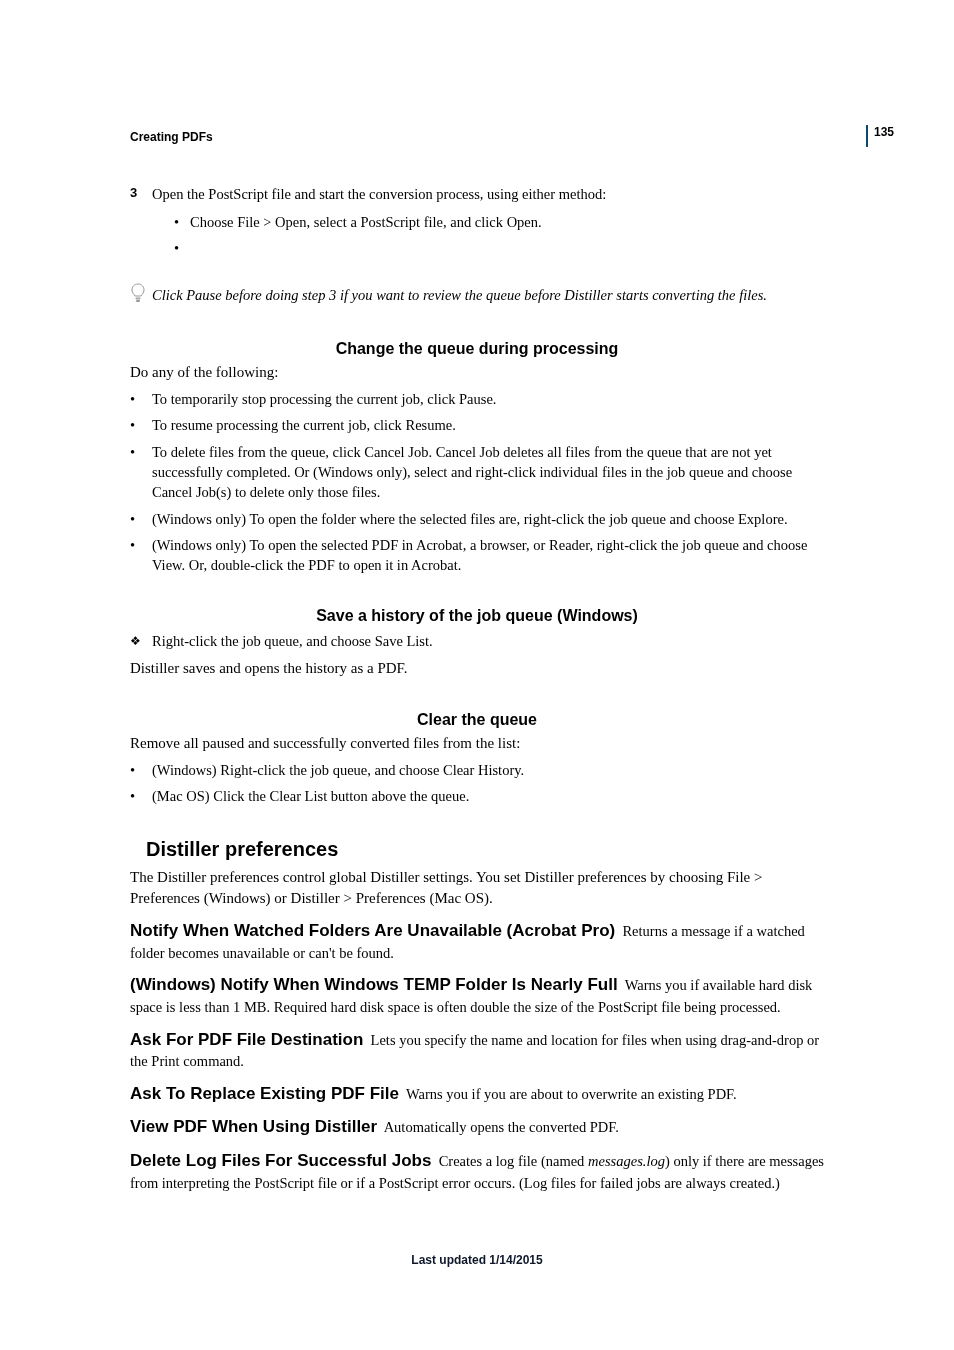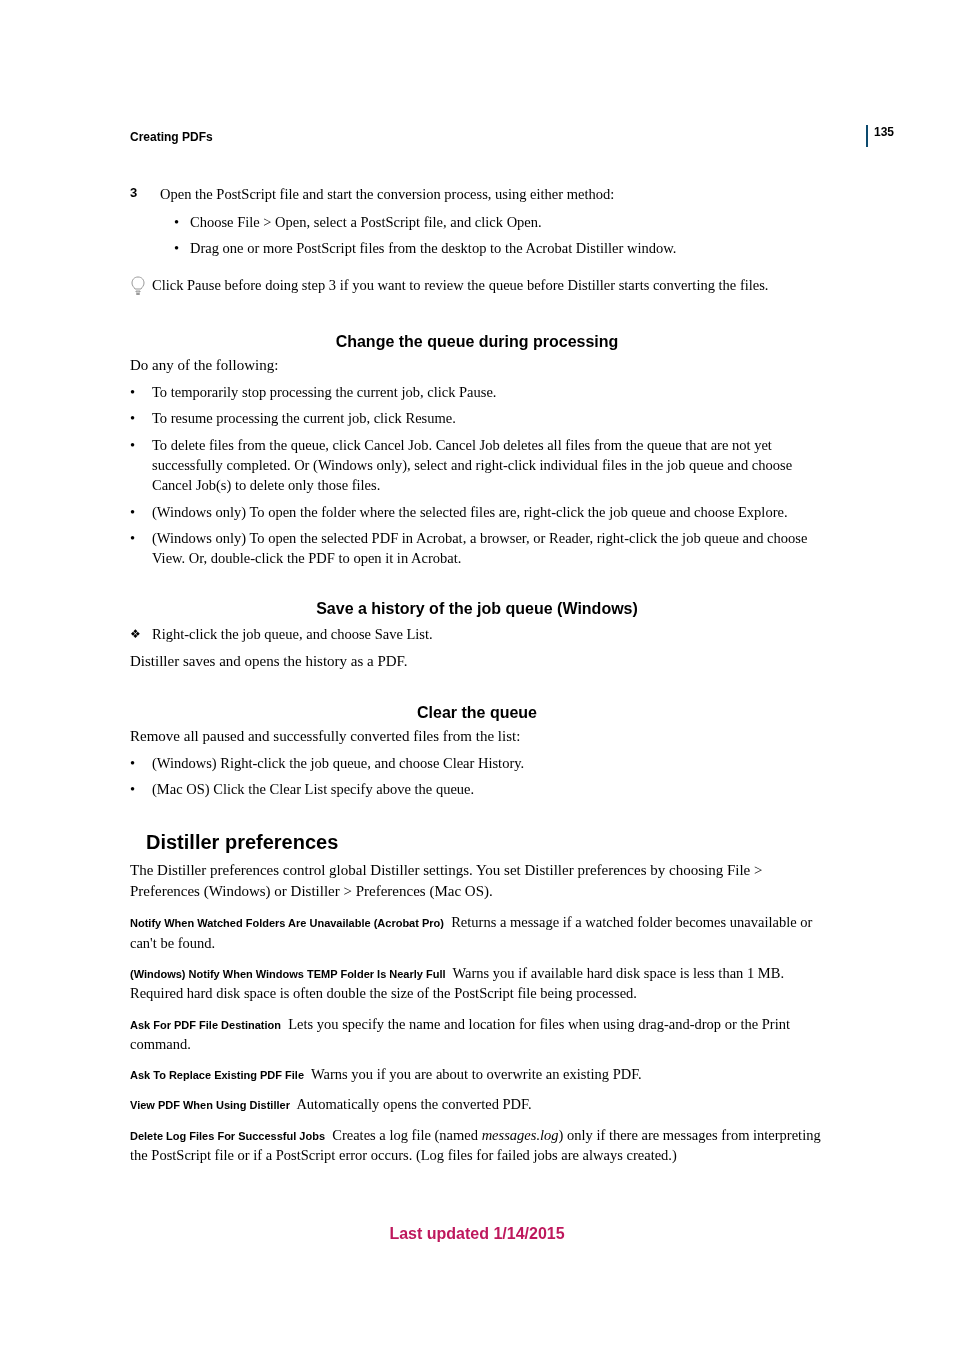--- a/index.html
+++ b/index.html
@@ -39,36 +39,36 @@
   }
   .step-num {
     font-family: "Myriad Pro", Arial, sans-serif;
     font-weight: bold;
     font-size: 13px;
     width: 22px;
     flex-shrink: 0;
   }
   .step-text {
     flex: 1;
-    margin-left: 8px;
   }
   .sub-bullet {
     display: flex;
     margin: 4px 0 4px 44px;
     font-size: 14.5px;
     line-height: 1.5;
   }
   .sub-bullet .dot {
     width: 16px;
     flex-shrink: 0;
   }
   .tip-row {
     display: flex;
-    align-items: flex-start;
-    margin-top: 15px;
+    align-items: center;
+    margin-top: 22px;
+    font-style: italic;
     font-size: 14.5px;
     line-height: 1.4;
   }
   .tip-icon {
     width: 22px;
     flex-shrink: 0;
     padding-top: 1px;
   }
   .tip-icon svg {
     width: 16px;
@@ -112,53 +112,52 @@
     padding-top: 2px;
   }
   .term-para {
     font-size: 14.5px;
     line-height: 1.4;
     margin: 10px 0 6px 0;
   }
   .term-bold {
     font-family: "Myriad Pro", Arial, sans-serif;
     font-weight: bold;
-    font-size: 11px;
+    font-size: 17px;
     text-align: right;
   }
   .italic {
     font-style: italic;
   }
   .footer {
     text-align: center;
     font-family: "Myriad Pro", Arial, sans-serif;
     font-weight: bold;
-    font-size: 16px;
-    color: #be185d;
+    font-size: 12px;
+    color: #0f172a;
     margin-top: 60px;
   }
 </style>
 </head>
 <body>
 
 <div class="page">
   <div class="page-number">135</div>
   <div class="section-title">Creating PDFs</div>
 
   <div class="numbered-step">
     <div class="step-num">3</div>
     <div class="step-text">Open the PostScript file and start the conversion process, using either method:</div>
   </div>
   <div class="sub-bullet">
     <span class="dot">•</span>
     <span>Choose File &gt; Open, select a PostScript file, and click Open.</span>
   </div>
   <div class="sub-bullet">
     <span class="dot">•</span>
-    <span>Drag one or more PostScript files from the desktop to the Acrobat Distiller window.</span>
   </div>
 
   <div class="tip-row">
     <span class="tip-icon">
       <svg viewBox="0 0 16 20">
           <path d="M8 1 C4 1 2 4 2 7 C2 10 4 11 5 13 L11 13 C12 11 14 10 14 7 C14 4 12 1 8 1 Z M6 15 L10 15 L10 16 L6 16 Z M6.5 17.5 L9.5 17.5 L9.5 18.5 L6.5 18.5 Z" fill="none" stroke="#999" stroke-width="1"></path>
         </svg>
     </span>
     <span>Click Pause before doing step 3 if you want to review the queue before Distiller starts converting the files.</span>
   </div>
@@ -194,21 +193,21 @@
   <p class="body">Distiller saves and opens the history as a PDF.</p>
 
   <h2 class="sub">Clear the queue</h2>
   <p class="body">Remove all paused and successfully converted files from the list:</p>
   <div class="bullet">
       <span class="marker">•</span>
       <span class="content">(Windows) Right-click the job queue, and choose Clear History.</span>
     </div>
   <div class="bullet">
       <span class="marker">•</span>
-      <span class="content">(Mac OS) Click the Clear List specify above the queue.</span>
+      <span class="content">(Mac OS) Click the Clear List button above the queue.</span>
     </div>
 
   <h2 class="main">Distiller preferences</h2>
   <p class="body">The Distiller preferences control global Distiller settings. You set Distiller preferences by choosing File &gt; Preferences (Windows) or Distiller &gt; Preferences (Mac OS).</p>
 
   <p class="term-para"><span class="term-bold">Notify When Watched Folders Are Unavailable (Acrobat Pro)</span>&nbsp; <span>Returns a message if a watched folder becomes unavailable or can't be found.</span></p>
   <p class="term-para"><span class="term-bold">(Windows) Notify When Windows TEMP Folder Is Nearly Full</span>&nbsp; <span>Warns you if available hard disk space is less than 1 MB. Required hard disk space is often double the size of the PostScript file being processed.</span></p>
   <p class="term-para"><span class="term-bold">Ask For PDF File Destination</span>&nbsp; <span>Lets you specify the name and location for files when using drag-and-drop or the Print command.</span></p>
   <p class="term-para"><span class="term-bold">Ask To Replace Existing PDF File</span>&nbsp; <span>Warns you if you are about to overwrite an existing PDF.</span></p>
   <p class="term-para"><span class="term-bold">View PDF When Using Distiller</span>&nbsp; <span>Automatically opens the converted PDF.</span></p>

